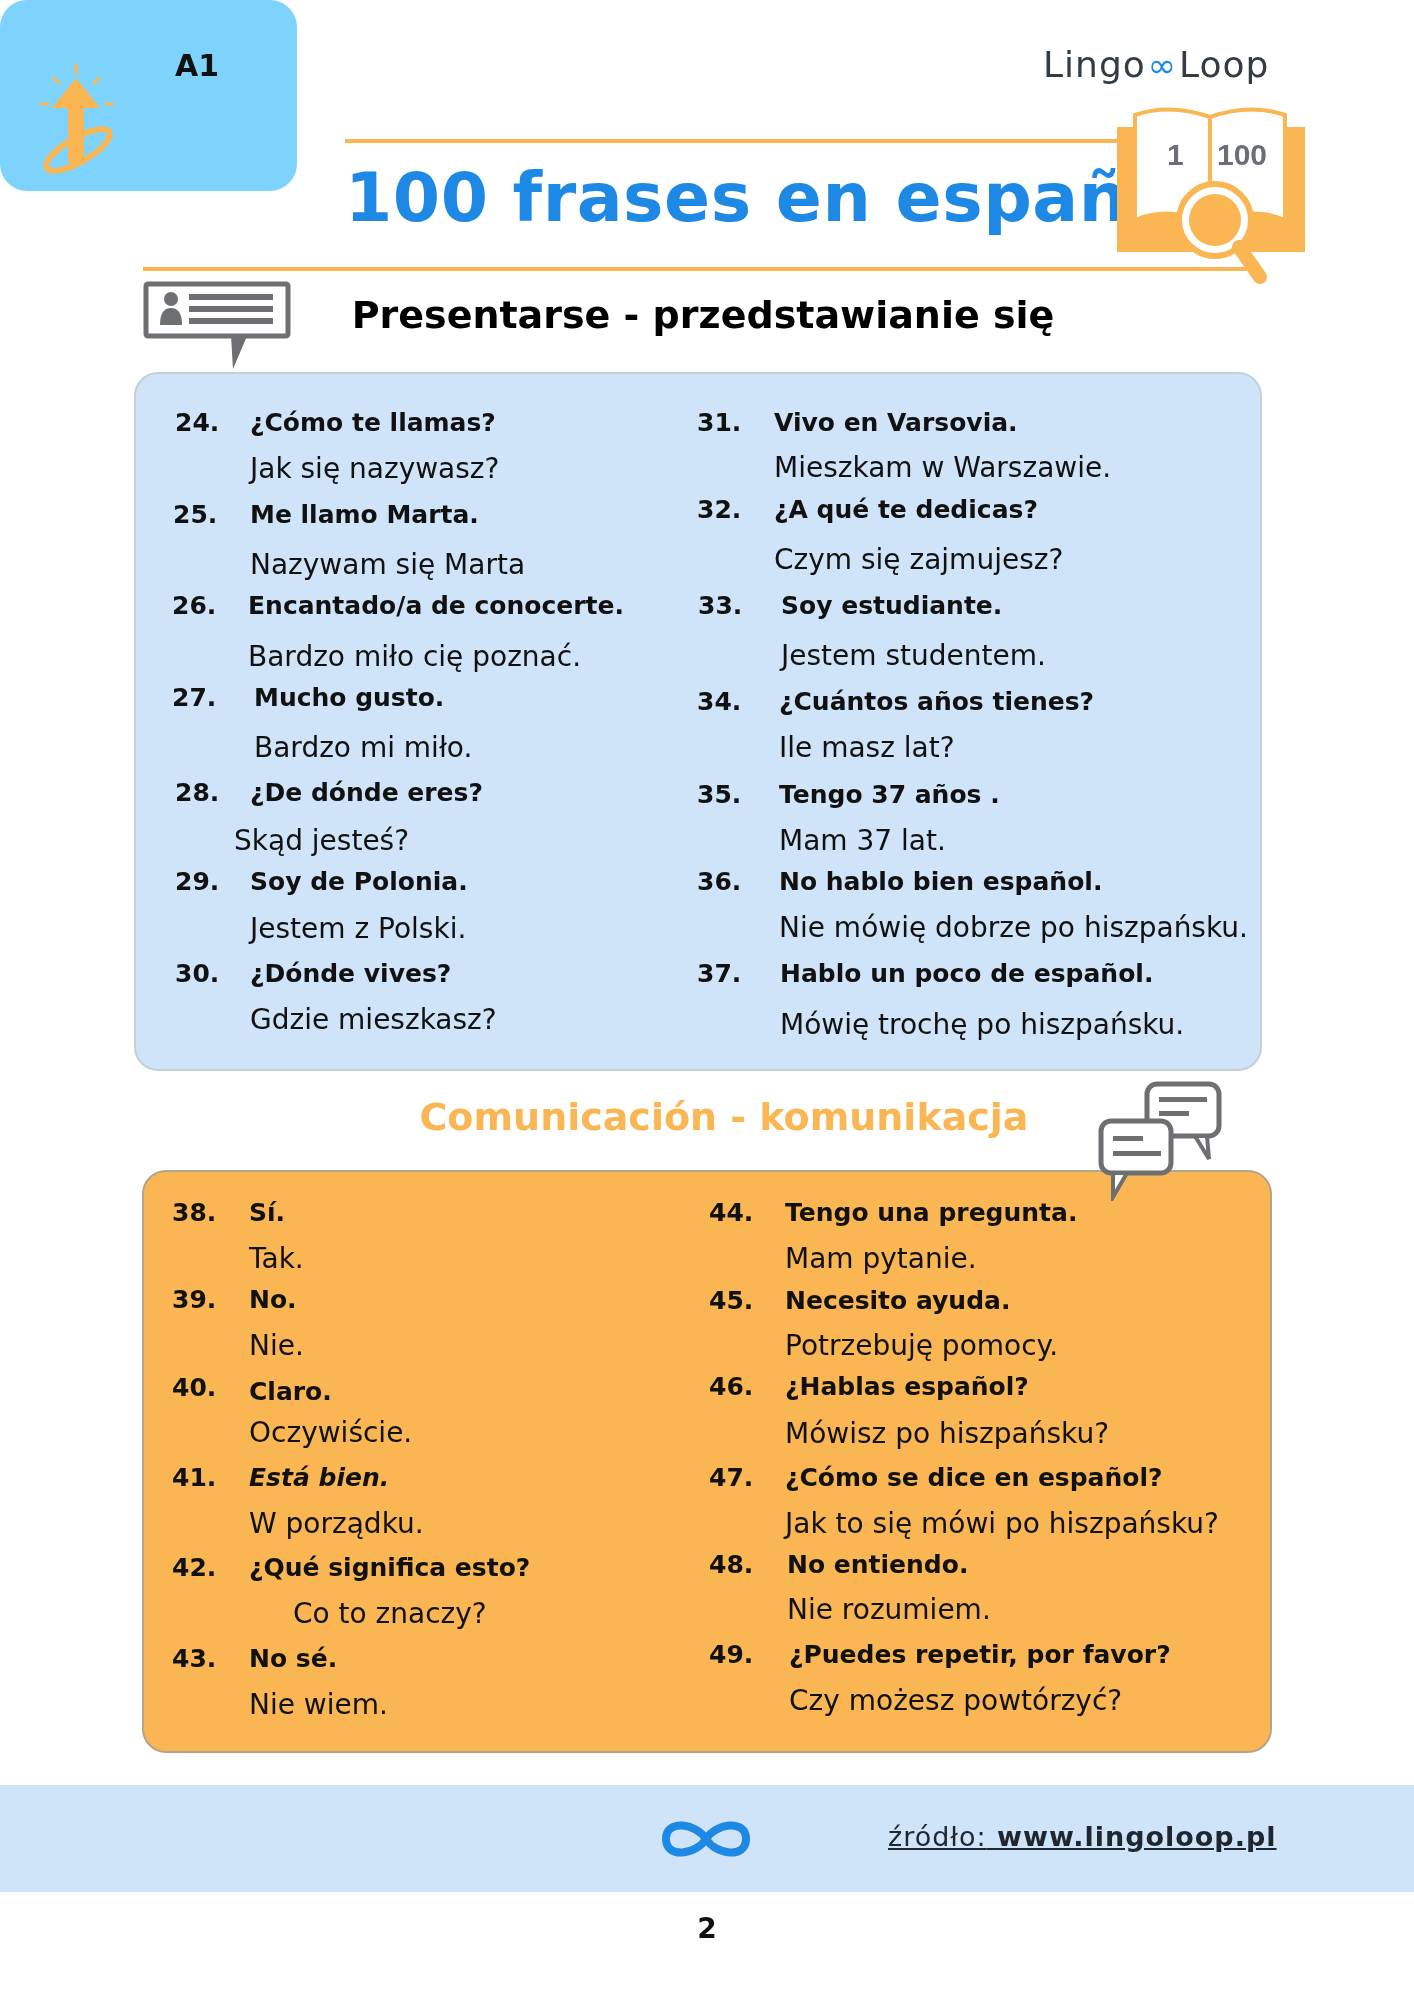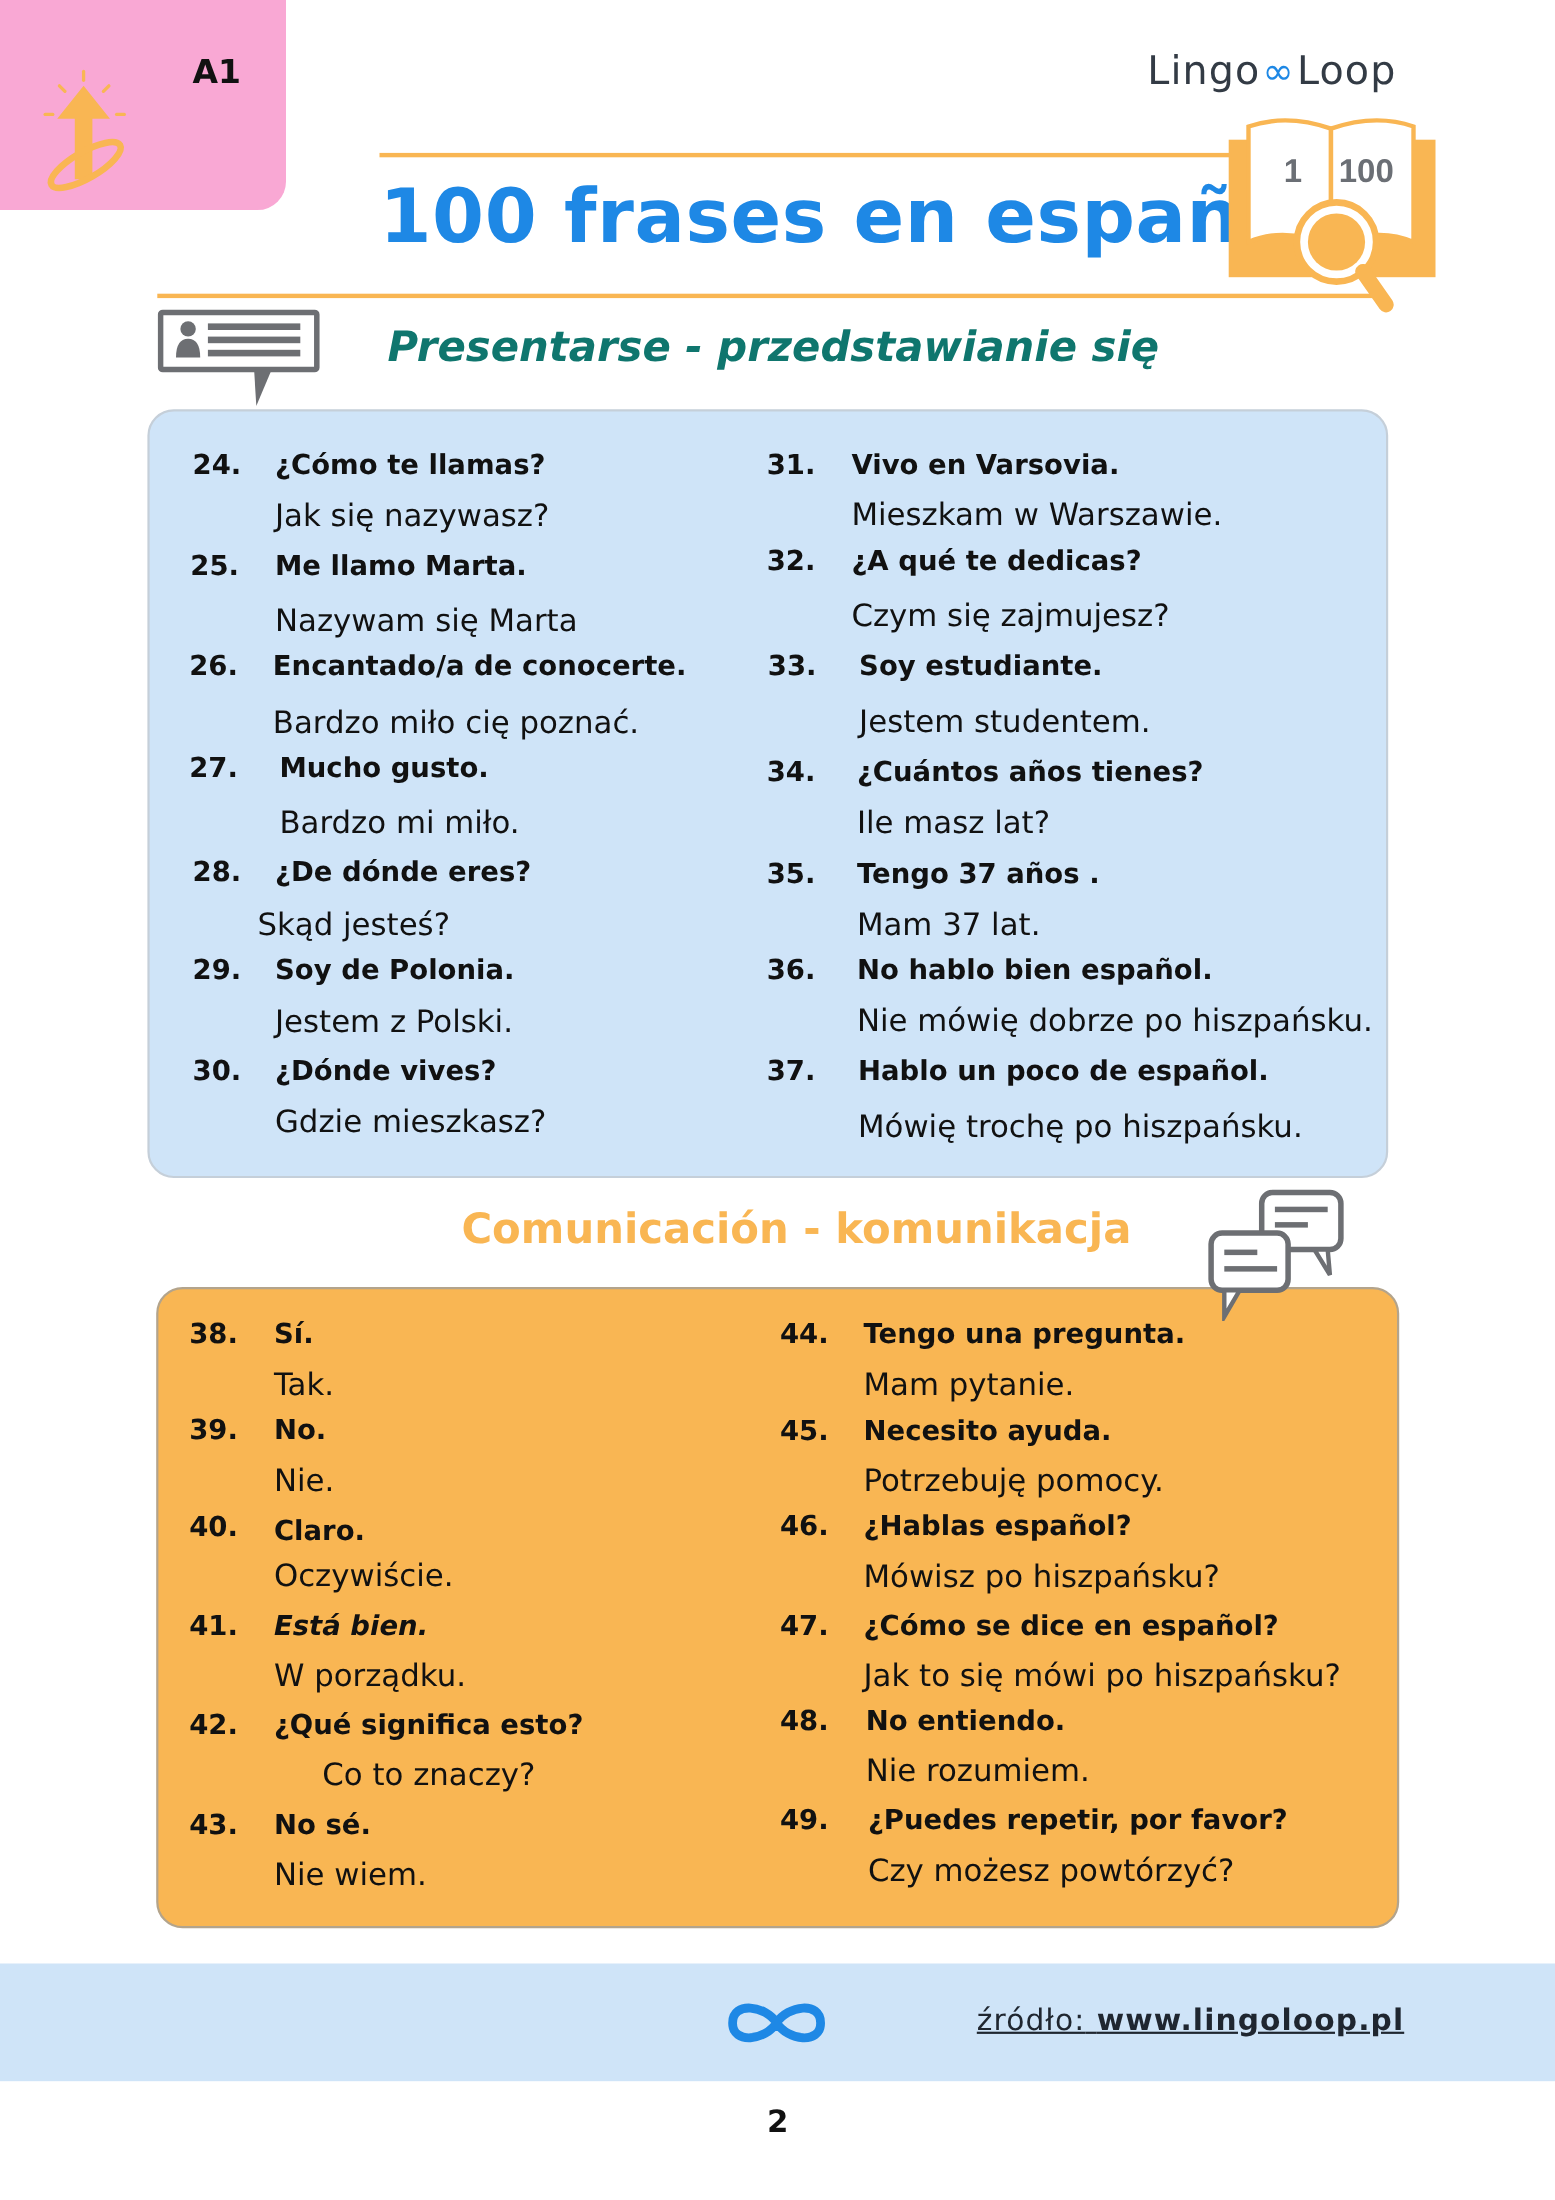--- a/index.html
+++ b/index.html
@@ -1,19 +1,19 @@
 <!DOCTYPE html>
 <html><head>
 <meta charset="utf-8">
 <style>
   html, body { margin:0; padding:0; }
   body { width:1414px; height:2000px; position:relative; background:#ffffff; overflow:hidden;
          font-family:"DejaVu Sans", "Liberation Sans", sans-serif; color:#111; }
   .abs { position:absolute; }
-  .level-box { left:0; top:0; width:260px; height:191px; background:#f9a8d4; border-bottom-right-radius:26px; }
+  .level-box { left:0; top:0; width:297px; height:191px; background:#7dd3fc; border-bottom-right-radius:26px;border-radius:27px; }
   .level-text { left:175px; top:48px; font-size:30px; font-weight:bold; color:#111; }
   .level-icon { left:36px; top:60px; width:100px; height:120px; }
   .brand { left:1043px; top:44px; font-size:36px; color:#333b45; letter-spacing:1px; display:flex; align-items:center; }
   .brand .inf { color:#1e88e5; font-size:34px; margin:0 2px; }
   .line { height:4px; background:#f9b653; }
   .title { left:345px; top:158px; font-size:68px; font-weight:bold; color:#1e88e5; letter-spacing:0.5px; white-space:nowrap; }
   .book-icon { left:1115px; top:105px; width:195px; height:180px; }
   .section-title { font-size:38px; font-weight:bold; white-space:nowrap; transform:translateX(-50%); }
   .box { border-radius:24px; }
   .blue-box { left:134px; top:372px; width:1128px; height:699px; background:#cfe4f8; border:2px solid #c5cfd9; box-sizing:border-box; }
@@ -66,21 +66,21 @@
 
 <svg class="abs" style="left:143px; top:281px; width:148px; height:90px;" viewBox="0 0 148 90">
   <rect x="3" y="3" width="142" height="52" fill="#ffffff" stroke="#6d6f73" stroke-width="5" rx="2"></rect>
   <circle cx="28" cy="18" r="7" fill="#6d6f73"></circle>
   <path d="M17 44 Q17 27 28 27 Q39 27 39 44 Z" fill="#6d6f73"></path>
   <rect x="46" y="13" width="84" height="6" fill="#6d6f73"></rect>
   <rect x="46" y="25" width="84" height="6" fill="#6d6f73"></rect>
   <rect x="46" y="37" width="84" height="6" fill="#6d6f73"></rect>
   <polygon points="88,55 104,55 90,88" fill="#6d6f73"></polygon>
 </svg>
-<div class="abs section-title" style="left:703px; top:293px; color:#0f766e;font-style:italic;">Presentarse - przedstawianie się</div>
+<div class="abs section-title" style="left:703px; top:293px; color:#000000;">Presentarse - przedstawianie się</div>
 
 <div class="abs box blue-box"></div>
 
 <div>
   <div>
     <div class="abs num" style="left:175px; top:408px;">24.</div>
     <div class="abs es" style="left:250px; top:408px;">¿Cómo te llamas?</div>
     <div class="abs pl" style="left:250px; top:452px;">Jak się nazywasz?</div>
   </div>
   <div>

